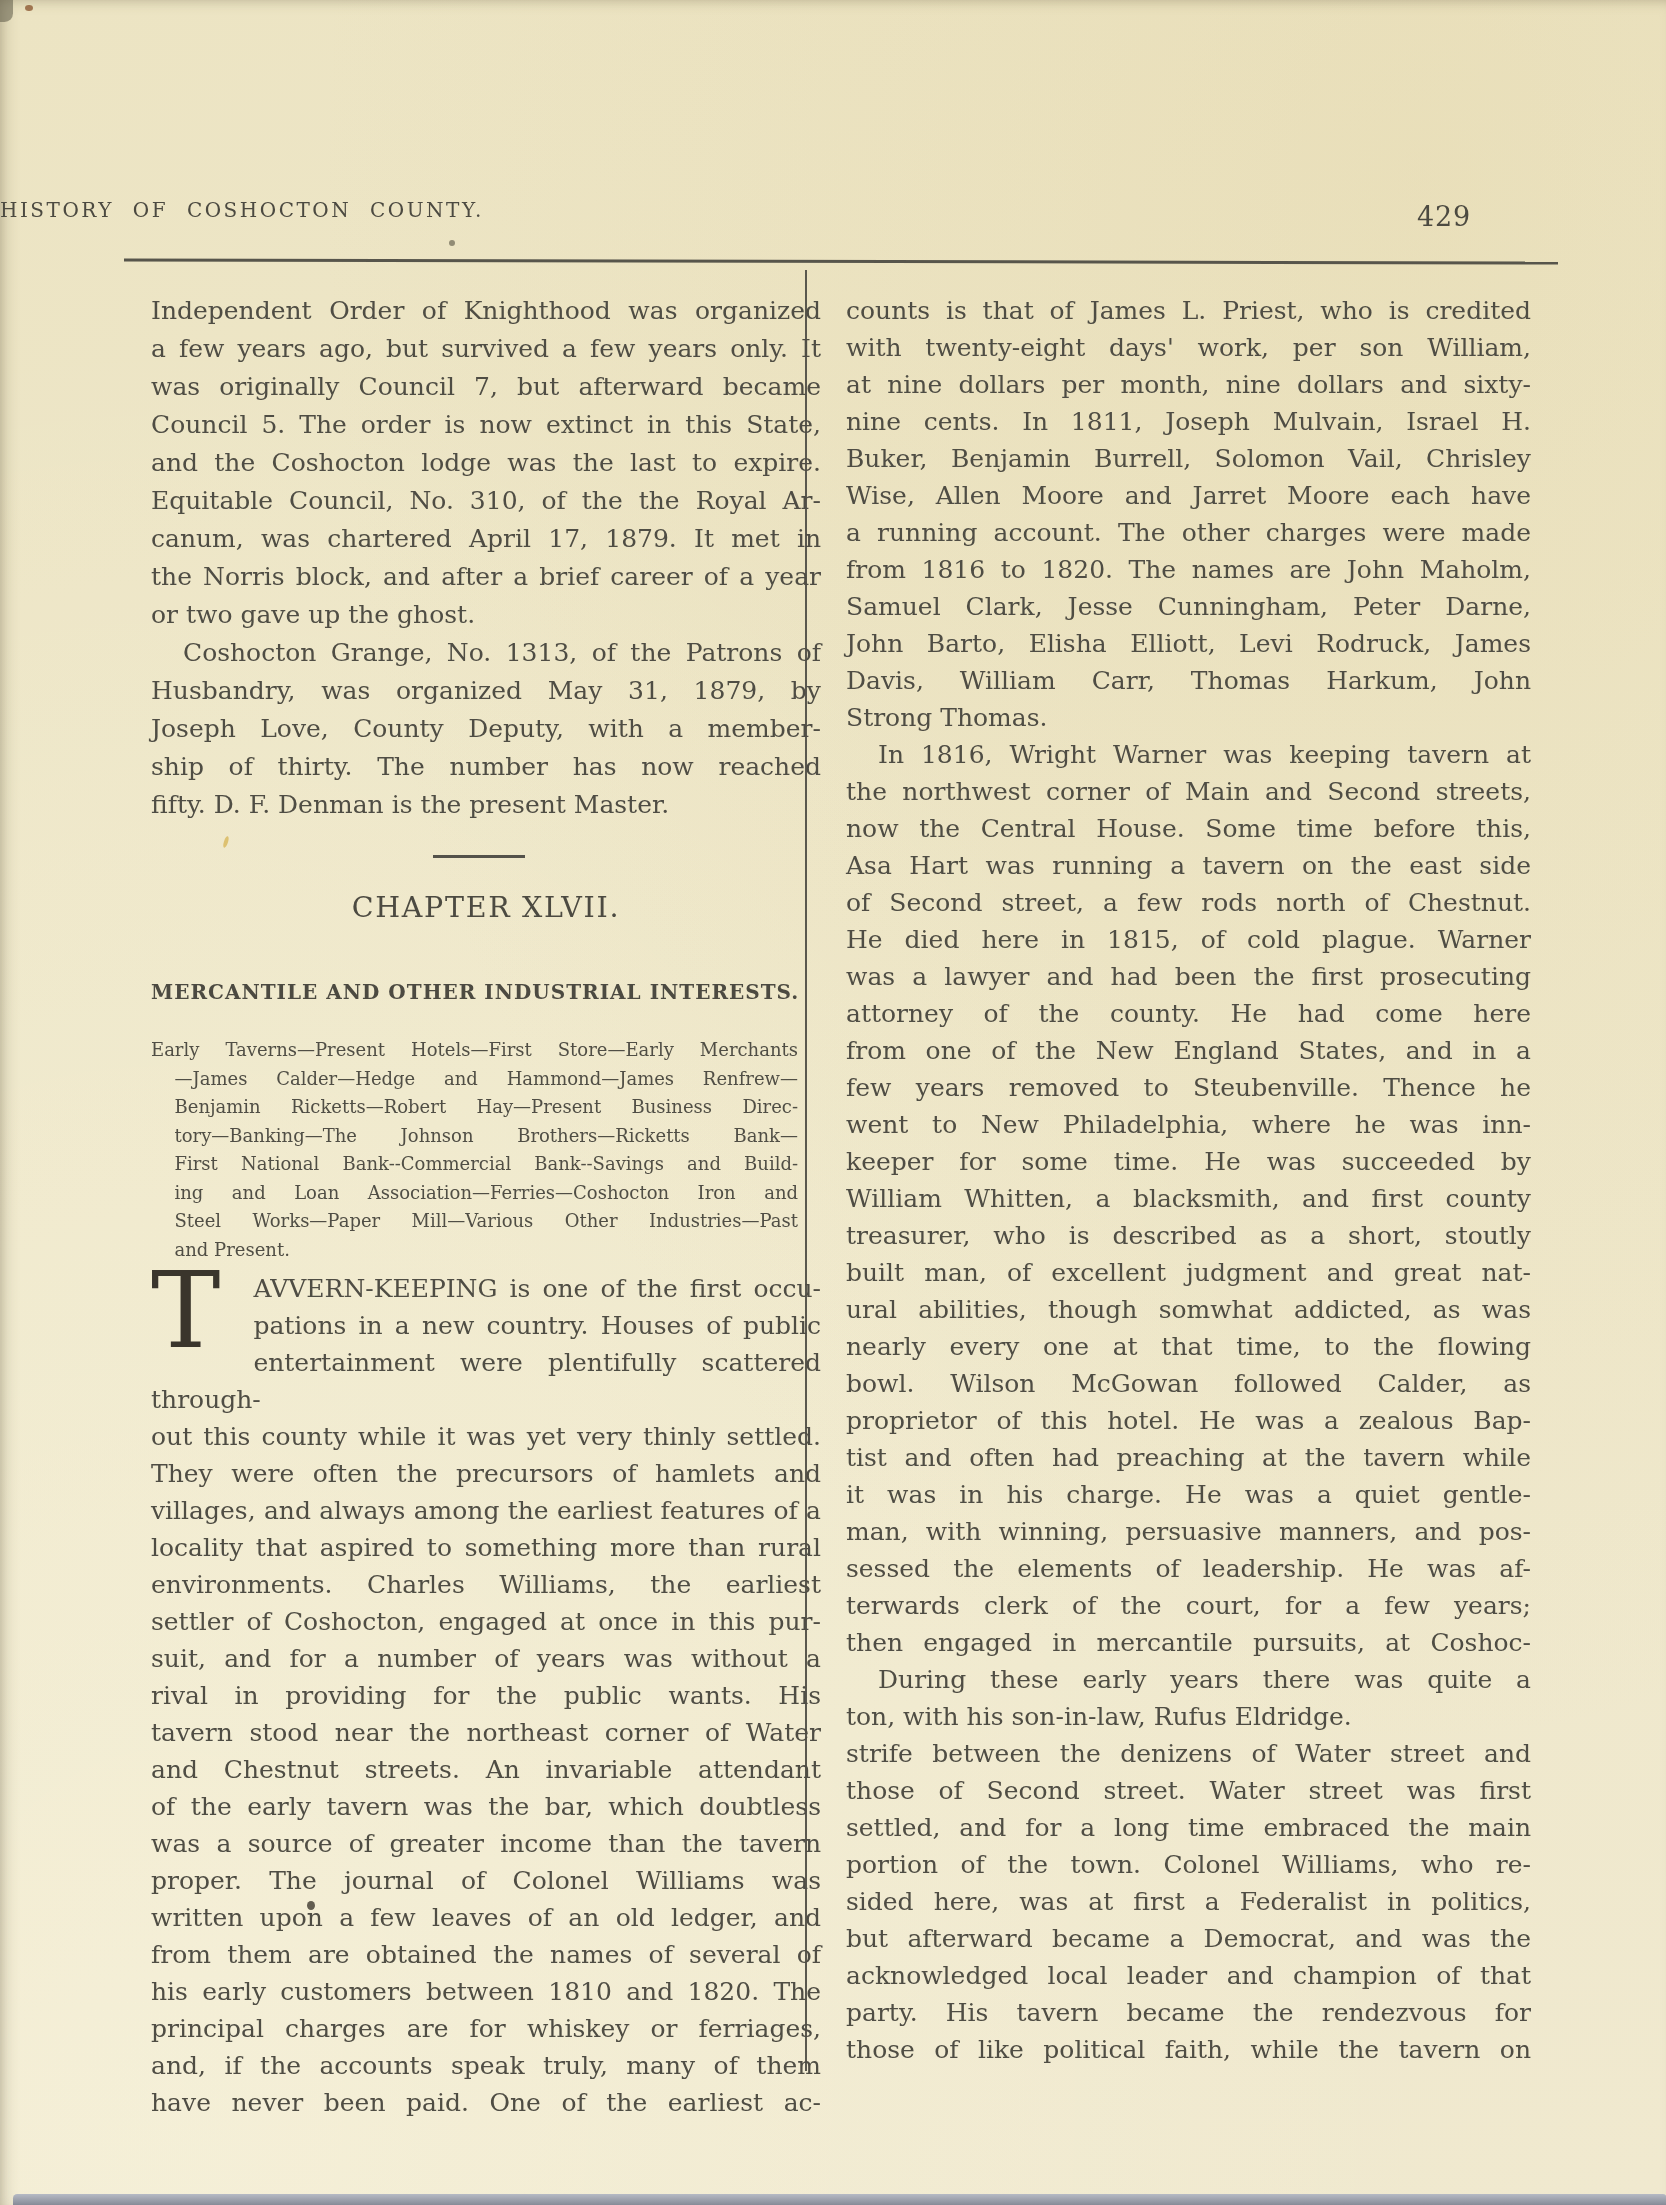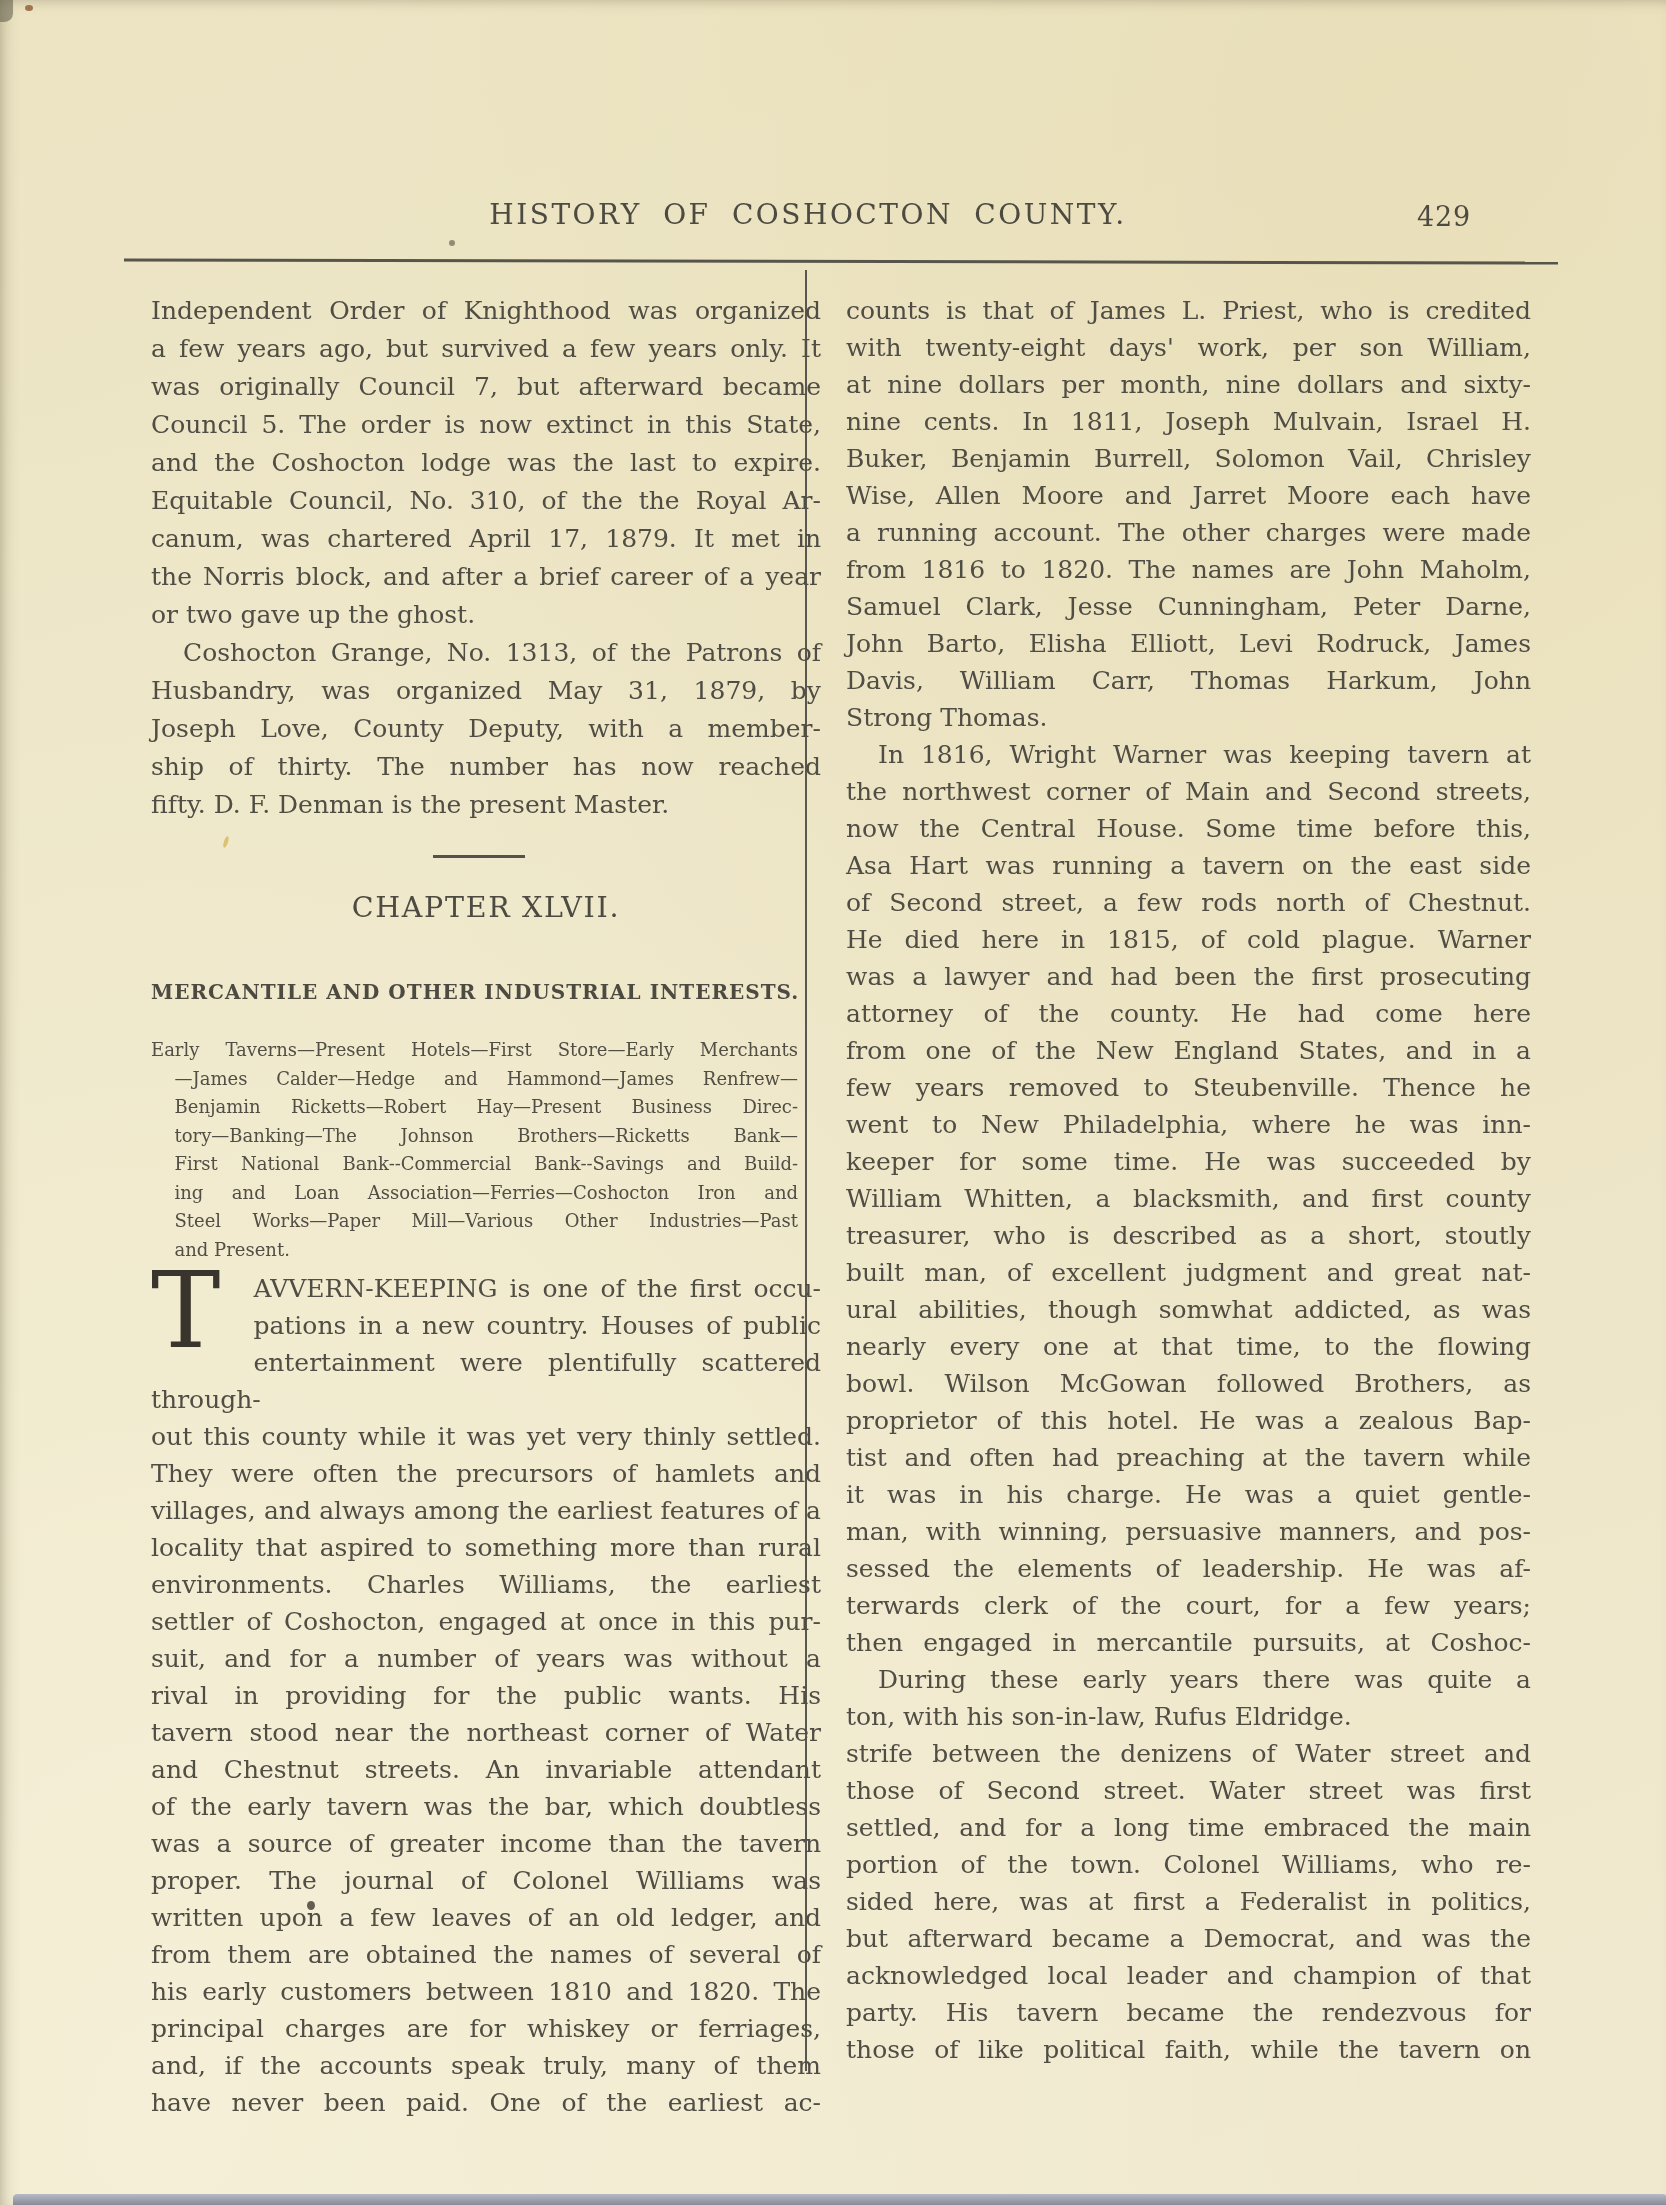--- a/index.html
+++ b/index.html
@@ -13,22 +13,22 @@
       linear-gradient(160deg, #ece4c3 0%, #eee7c9 45%, #f0e9cf 100%);
     overflow: hidden;
     font-family: "DejaVu Serif", "Liberation Serif", serif;
     color: #4e4c43;
     box-shadow: inset 11.7px 0 18.4px -11.7px rgba(90,80,55,0.45), inset 0 8.4px 15px -10px rgba(90,80,55,0.35);
   }
 
   .running-head {
     position: absolute;
     top: 198px; left: 0; width: 1616px;
-    text-align: center;
-    font-size: 28px;
+    text-align: left;
+    font-size: 20px;
     letter-spacing: 2.5px;
     word-spacing: 10px;
     color: #4c4a41;
   }
   .page-number {
     position: absolute;
     top: 201px; left: 1417px;
     font-size: 27px;
     letter-spacing: 0.8px;
     color: #4c4a41;
@@ -225,21 +225,21 @@
       <div class="line">attorney of the county.  He had come here</div>
       <div class="line">from one of the New England States, and in a</div>
       <div class="line">few years removed to Steubenville.  Thence he</div>
       <div class="line">went to New Philadelphia, where he was inn-</div>
       <div class="line">keeper for some time.  He was succeeded by</div>
       <div class="line">William Whitten, a blacksmith, and first county</div>
       <div class="line">treasurer, who is described as a short, stoutly</div>
       <div class="line">built man, of excellent judgment and great nat-</div>
       <div class="line">ural abilities, though somwhat addicted, as was</div>
       <div class="line">nearly every one at that time, to the flowing</div>
-      <div class="line">bowl.  Wilson McGowan followed Brothers, as</div>
+      <div class="line">bowl.  Wilson McGowan followed Calder, as</div>
       <div class="line">proprietor of this hotel.  He was a zealous Bap-</div>
       <div class="line">tist and often had preaching at the tavern while</div>
       <div class="line">it was in his charge.  He was a quiet gentle-</div>
       <div class="line">man, with winning, persuasive manners, and pos-</div>
       <div class="line">sessed the elements of leadership.  He was af-</div>
       <div class="line">terwards clerk of the court, for a few years;</div>
       <div class="line">then engaged in mercantile pursuits, at Coshoc-</div>
       <div class="line indent">During these early years there was quite a</div>
       <div class="line end">ton, with his son-in-law, Rufus Eldridge.</div>
       <div class="line">strife between the denizens of Water street and</div>

